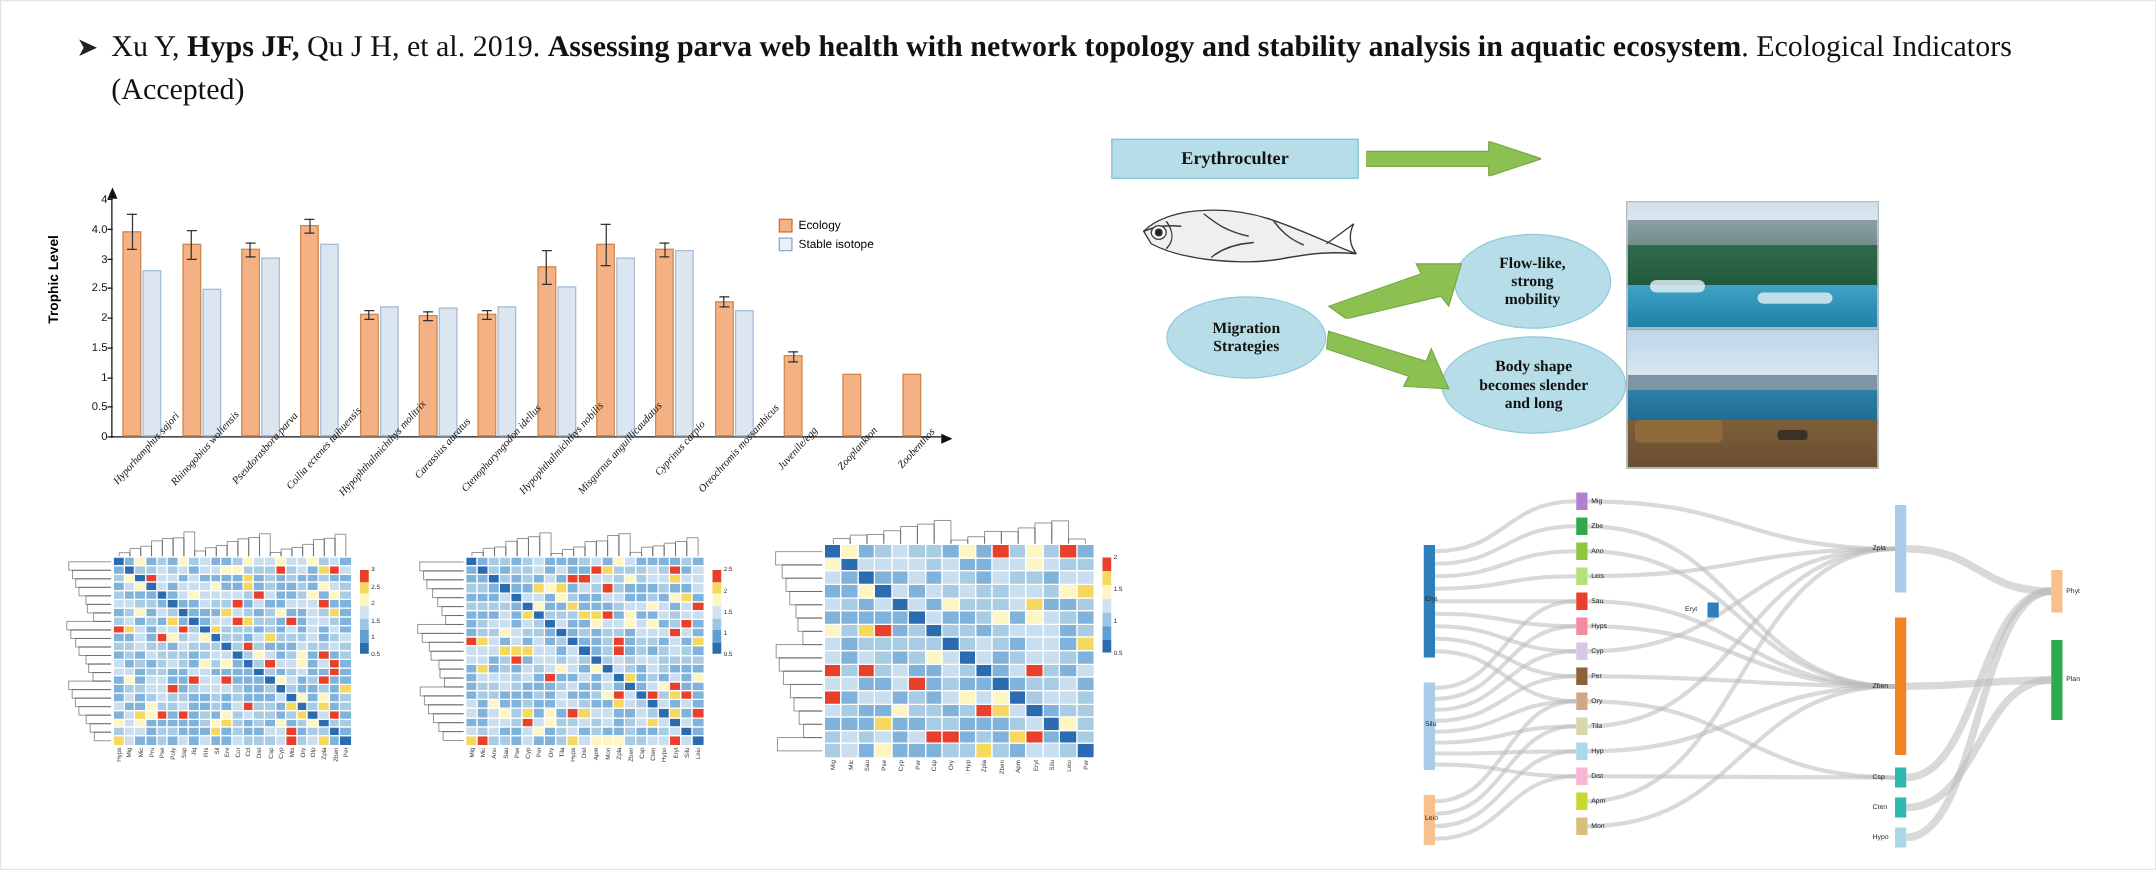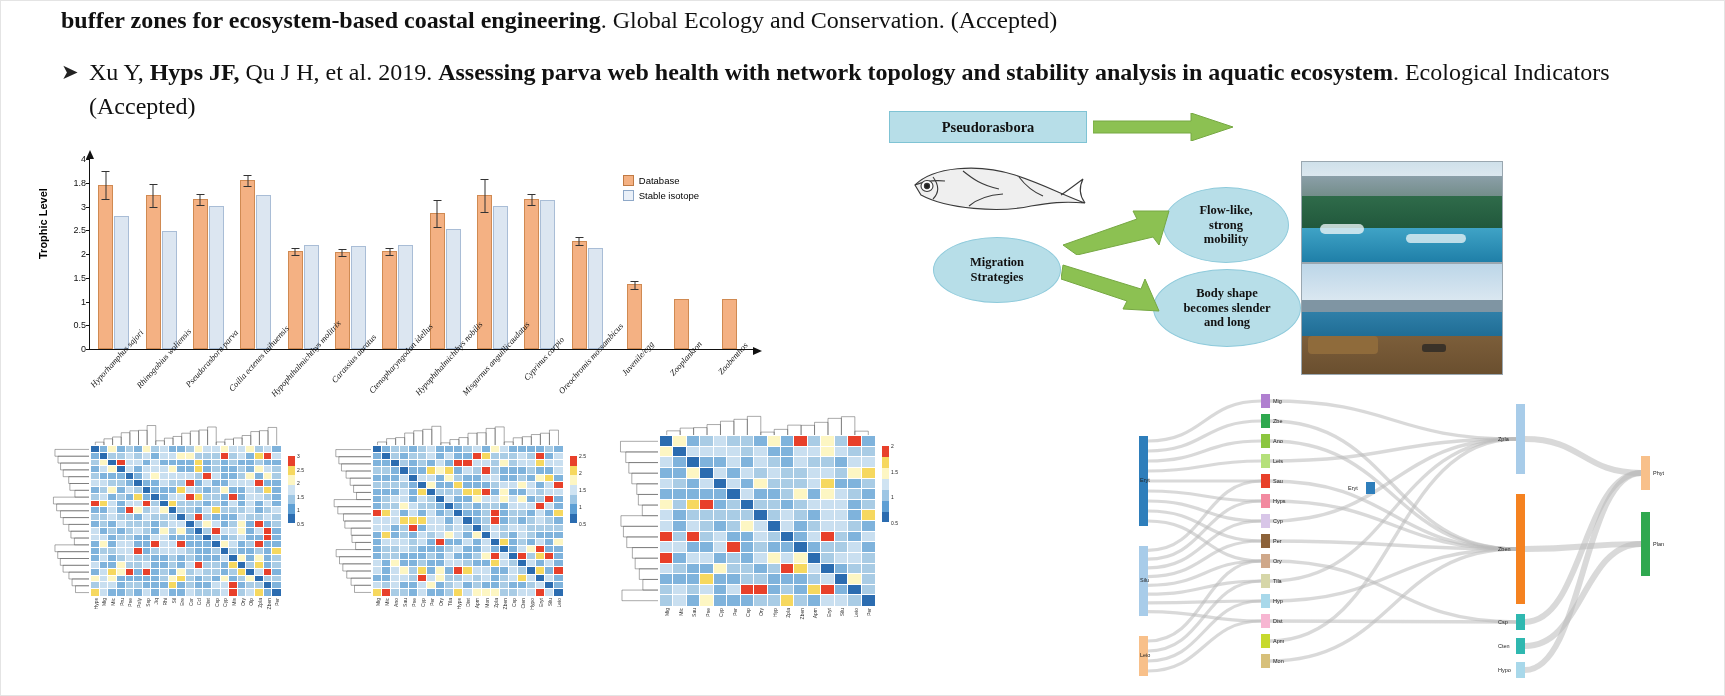--- a/index.html
+++ b/index.html
@@ -164,25 +164,20 @@
     font-family:"Liberation Sans", sans-serif;
     color:#222; white-space:nowrap;
   }
 </style>
 </head>
 <body>
 
 <div class="slide">
 
   <div class="refs">
-    <div class="ref-row">
-      <div class="ref-line">
-        <span class="b">buffer zones for ecosystem-based coastal engineering</span><span>. Global Ecology and Conservation. (Accepted)</span>
-      </div>
-    </div>
     <div class="ref-row" style="margin-top:18px;">
       <span class="ref-bullet" style="left:0; top:5px;">➤</span>
       <div class="ref-line indent">
         <span>Xu Y, </span><span class="b">Hyps JF,</span><span> Qu J H, et al. 2019. </span><span class="b">Assessing parva web health with network topology and stability analysis in aquatic ecosystem</span><span>. Ecological Indicators (Accepted)</span>
       </div>
     </div>
   </div>
 
   <div class="chart">
     <div class="axis-title">Trophic Level</div>
@@ -275,21 +270,21 @@
         <div class="ytick" style="top: 142.5px;">1</div>
         <div class="ytickmark" style="top: 142.5px;"></div>
         <div class="ytick" style="top: 118.75px;">1.5</div>
         <div class="ytickmark" style="top: 118.75px;"></div>
         <div class="ytick" style="top: 95px;">2</div>
         <div class="ytickmark" style="top: 95px;"></div>
         <div class="ytick" style="top: 71.25px;">2.5</div>
         <div class="ytickmark" style="top: 71.25px;"></div>
         <div class="ytick" style="top: 47.5px;">3</div>
         <div class="ytickmark" style="top: 47.5px;"></div>
-        <div class="ytick" style="top: 23.75px;">1.8</div>
+        <div class="ytick" style="top: 23.75px;">4.0</div>
         <div class="ytickmark" style="top: 23.75px;"></div>
         <div class="ytick" style="top: 0px;">4</div>
         <div class="ytickmark" style="top: 0px;"></div>
       </div>
     <div class="xlabels" id="xlabels">
         <div class="xl">
           <span>Hyporhamphus sajori</span>
         </div>
         <div class="xl">
           <span>Rhinogobius woliensis</span>
@@ -327,21 +322,21 @@
         <div class="xl">
           <span>Zooplankton</span>
         </div>
         <div class="xl">
           <span>Zoobenthos</span>
         </div>
       </div>
     <div class="legend">
       <div>
         <span class="sw db"></span>
-        <span>Database</span>
+        <span>Ecology</span>
       </div>
       <div>
         <span class="sw si"></span>
         <span>Stable isotope</span>
       </div>
     </div>
   </div>
 
   <div class="hm" id="hm1" style="left:48px; top:415px; width:260px; height:230px;">
       <svg width="190" height="30" style="position:absolute;left:42px;top:0;">
@@ -1883,21 +1878,21 @@
           <i>Leio</i>
         </span>
         <span>
           <i>Per</i>
         </span>
       </div>
     </div>
 
   <div class="dia">
 
-    <div class="pill" style="left:8px; top:0px; width:196px; height:30px;">Pseudorasbora</div>
+    <div class="pill" style="left:8px; top:0px; width:196px; height:30px;">Erythroculter</div>
 
 
     <svg class="garrow" style="left:212px; top:2px;" width="140" height="28" viewBox="0 0 140 28">
       <polygon points="0,8 98,8 98,0 140,14 98,28 98,20 0,20" fill="#8cc152" stroke="#76a843" stroke-width="1"></polygon>
     </svg>
 
     <svg class="fish" style="left:22px; top:40px;" width="190" height="80" viewBox="0 0 190 80">
       <g fill="none" stroke="#3a3a3a" stroke-width="1.1">
         <path d="M12 34 C30 16, 74 12, 112 24 C140 33, 160 44, 182 52 C160 50, 146 52, 128 55 C96 62, 44 58, 18 44 Z" fill="#efefef"></path>
         <path d="M12 34 C22 30, 32 29, 42 30"></path>

